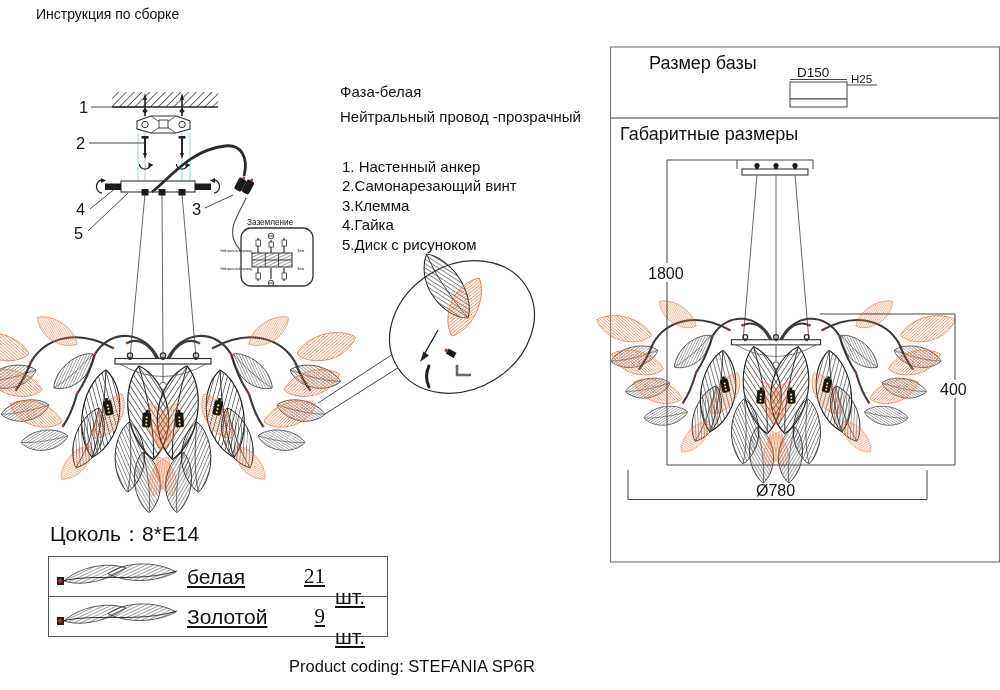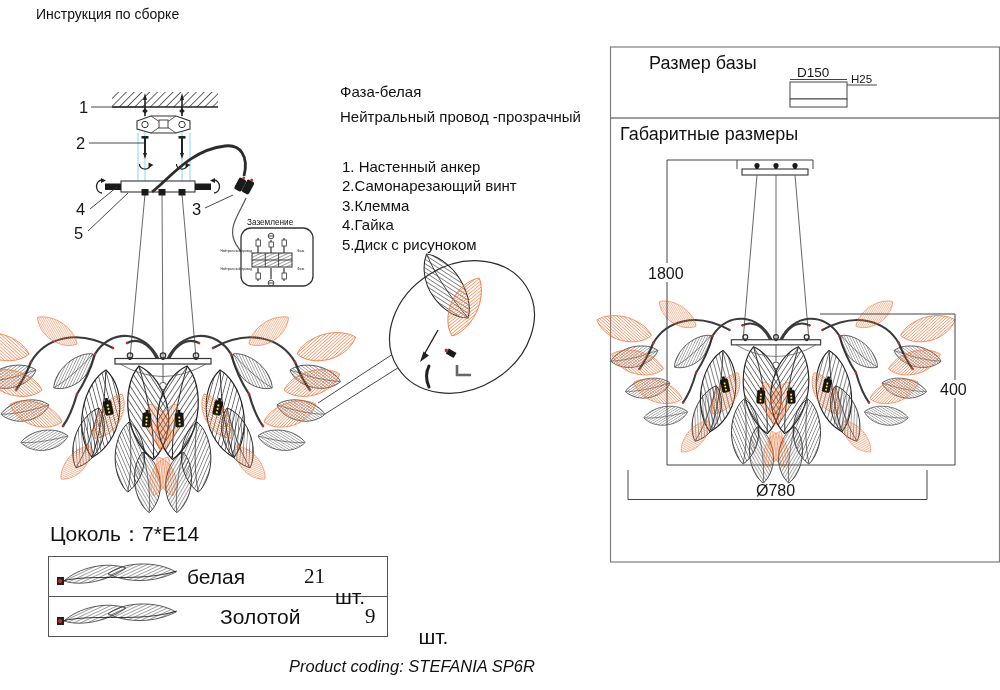--- a/index.html
+++ b/index.html
@@ -6,27 +6,27 @@
   .page{position:relative;width:1000px;height:690px;background:#fff;overflow:hidden;
         font-family:"Liberation Sans",sans-serif;color:#111;}
   .abs{position:absolute;}
   .title{left:18px;top:6px;font-size:14px;margin-left:18px;}
   .wiring{left:340px;top:80px;font-size:15px;line-height:24.5px;}
   .parts{left:342px;top:157px;font-size:15px;line-height:19.4px;}
   .hdr1{left:624px;top:53px;font-size:18px;margin-left:25px;}
   .hdr2{left:620px;top:124px;font-size:18px;}
   .socket-line{left:50px;top:520px;font-size:21px;}
   .ltable{left:48px;top:556px;width:338px;border:1.5px solid #555;background:#fff;}
-  .lrow{display:flex;align-items:center;height:39px;}
-  .lrow + .lrow{border-top:1.5px solid #555;gap:33px;}
+  .lrow{display:flex;align-items:center;height:39px;text-decoration:underline;}
+  .lrow + .lrow{border-top:1.5px solid #555;}
   .licon{width:130px;height:32px;margin-left:4px;flex:0 0 auto;}
   .lname{flex:1 1 auto;font-size:21px;padding-left:4px;}
   .lqty{flex:0 0 42px;text-align:right;font-family:"Liberation Serif",serif;font-size:21px;}
   .lunit{flex:0 0 52px;padding-left:10px;font-size:21px;margin-top:40px;}
-  .footer{left:0;top:657px;width:824px;text-align:center;font-size:16.5px;font-style:italic;}
+  .footer{left:0;top:657px;width:824px;text-align:center;font-size:16.5px;}
   svg text{font-family:"Liberation Sans",sans-serif;fill:#161616;}
 </style>
 </head>
 <body>
 
 <div class="page">
 
   <svg class="abs" style="left:0;top:0" width="1000" height="690" viewBox="0 0 1000 690">
     <defs>
       <pattern id="hatch" patternUnits="userSpaceOnUse" width="5.5" height="5.5" patternTransform="rotate(45)">
@@ -421,21 +421,21 @@
     <div>1. Настенный анкер</div>
     <div>2.Самонарезающий винт</div>
     <div>3.Клемма</div>
     <div>4.Гайка</div>
     <div>5.Диск с рисуноком</div>
   </div>
 
   <div class="abs hdr1">Размер базы</div>
   <div class="abs hdr2">Габаритные размеры</div>
 
-  <div class="abs socket-line">Цоколь：7*E14</div>
+  <div class="abs socket-line">Цоколь：8*E14</div>
 
   <div class="abs ltable">
     <div class="lrow">
       <svg class="licon" viewBox="0 0 130 32">
           <use href="#leafTwist" transform="translate(3,4)"></use>
         </svg>
       <span class="lname">белая</span>
       <span class="lqty">21</span>
       <span class="lunit">шт.</span>
     </div>

